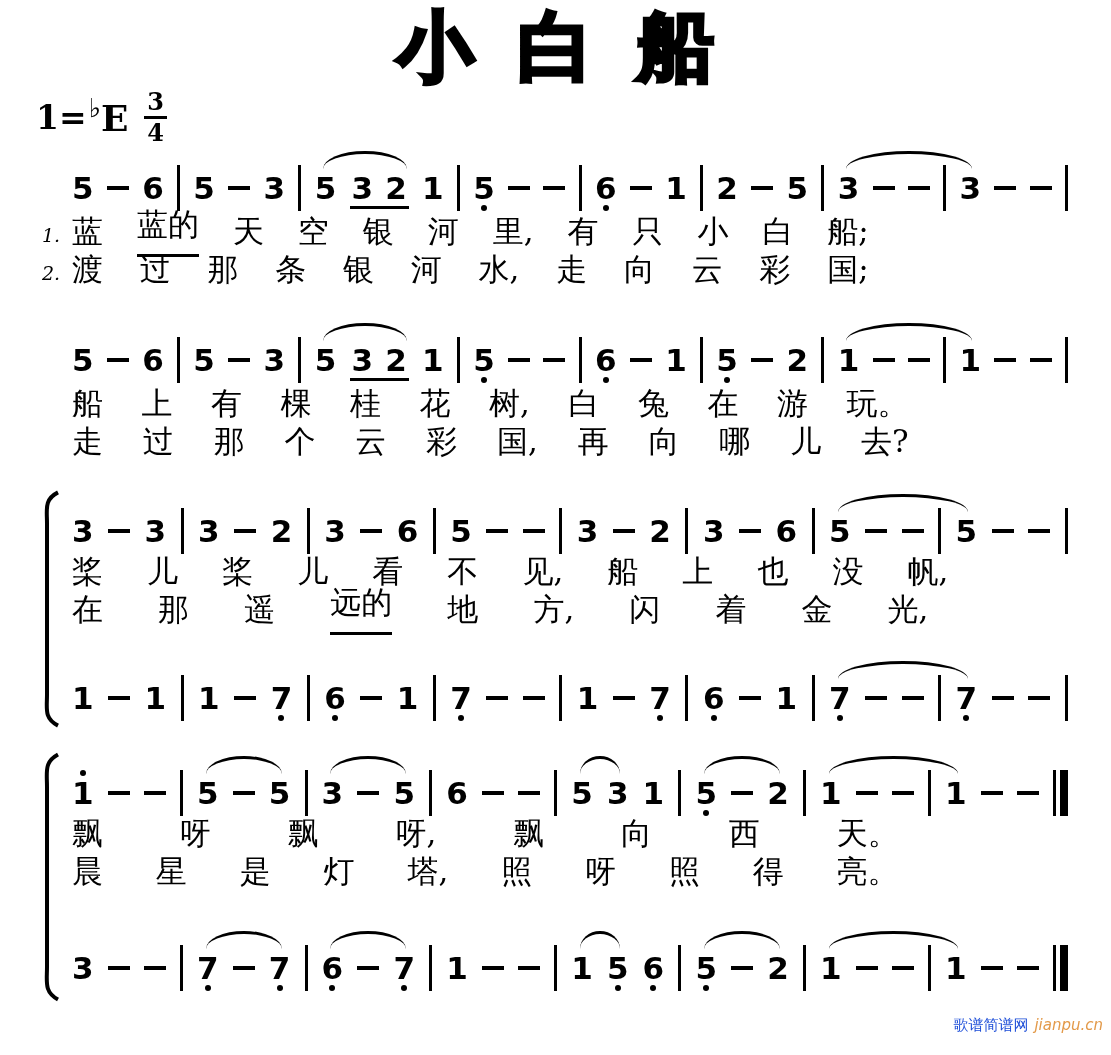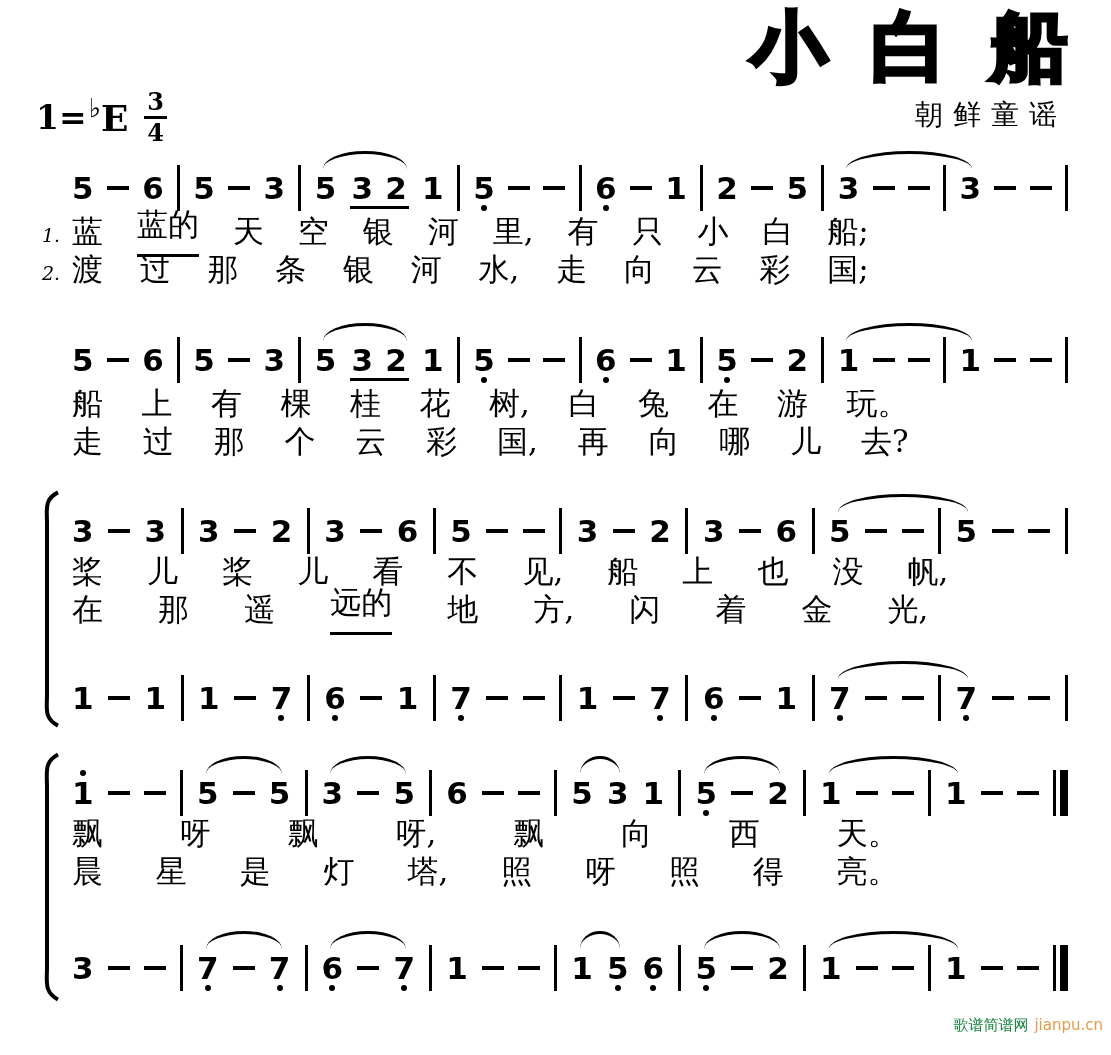--- a/index.html
+++ b/index.html
@@ -1,17 +1,17 @@
 <!DOCTYPE html>
 <html><head>
 <meta charset="utf-8">
 <style>
   html,body{margin:0;padding:0;background:#fff;}
   .page{position:relative;width:1111px;height:1055px;background:#fff;overflow:hidden;color:#000;}
-  .title{position:absolute;top:6px;left:0;right:0;text-align:right;
+  .title{position:absolute;top:6px;left:0;right:0;text-align:center;
     font-family:"DejaVu Sans",sans-serif;font-weight:bold;font-size:76px;line-height:82px;
     letter-spacing:44px;padding-left:44px;color:#fff;
     -webkit-text-stroke:4px #000;text-stroke:4px #000;}
   .keysig{position:absolute;left:36px;top:90px;display:flex;align-items:center;
     font-family:"DejaVu Serif",serif;font-weight:bold;}
   .keysig .pfx{font-size:33px;}
   .keysig .flat{font-size:26px;position:relative;top:-10px;margin-left:2px;}
   .keysig .letter{font-size:36px;}
   .keysig .frac{margin-left:16px;display:flex;flex-direction:column;align-items:center;line-height:1;}
   .keysig .frac .num{font-size:24px;border-bottom:3px solid #000;padding:0 3px 2px;}
@@ -37,40 +37,39 @@
     border-radius:50% 50% 0 0 / 100% 100% 0 0;}
   .lrow{position:absolute;left:0;height:42px;display:flex;justify-content:space-between;
     align-items:center;font-family:"DejaVu Serif",serif;font-size:31px;}
   .syl{white-space:nowrap;line-height:36px;}
   .syl.u{border-bottom:3px solid #000;padding-bottom:12px;}
   .vnum{position:absolute;left:-30px;bottom:6px;font-style:italic;font-size:19px;
     font-family:"DejaVu Serif",serif;}
   .brk{position:absolute;left:-34px;width:22px;}
   .wm{position:absolute;right:8px;top:1016px;font-family:"DejaVu Sans",sans-serif;
     font-size:15px;display:flex;gap:6px;align-items:baseline;}
-  .wm .site{color:#15803d;}
-  .wm .domain{color:#e39a4a;}
+  .wm .site{color:#1d4ed8;}
+  .wm .domain{color:#e39a4a;font-style:italic;}
 </style>
 </head>
 <body>
 
 <div class="page">
   <div class="title">小白船</div>
 
   <div class="keysig">
     <span class="pfx">1=</span>
     <span class="flat">♭</span>
     <span class="letter">E</span>
     <span class="frac">
       <span class="num">3</span>
       <span class="den">4</span>
     </span>
   </div>
 
-  <div class="attribution">朝鲜童谣</div>
 
   <div class="score">
       <div class="vrow" style="top: 150px;">
         <div class="tk">
           <div class="hid"></div>
           <div class="dig">5</div>
           <div class="lod"></div>
         </div>
         <div class="tk">
           <div class="dash"></div>

